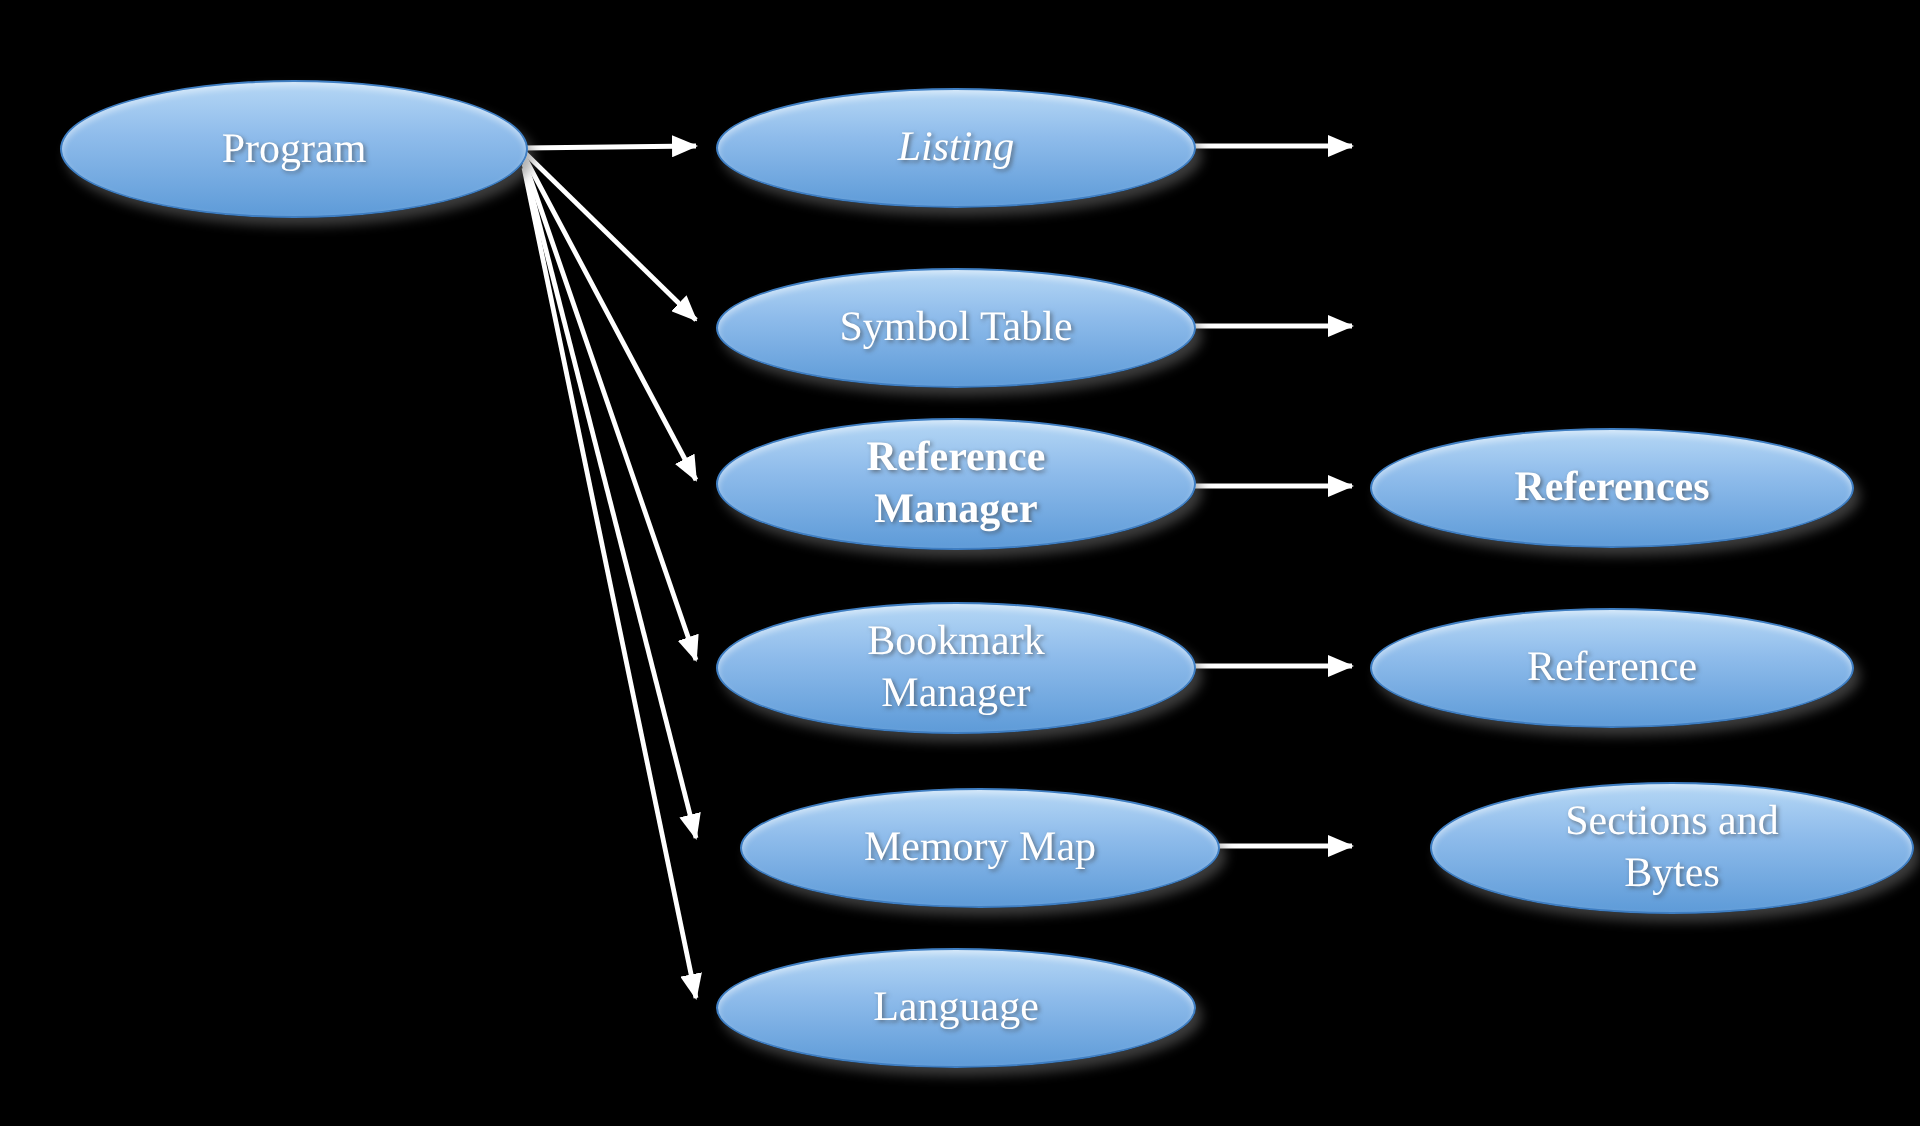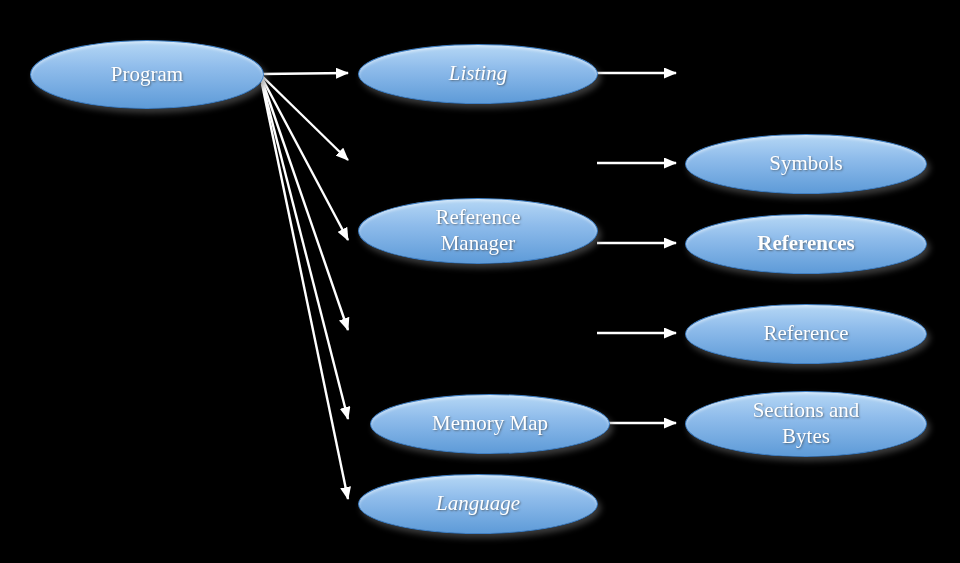--- a/index.html
+++ b/index.html
@@ -71,44 +71,47 @@
   </svg>
 
   <div class="node node-wide" style="left:30px; top:40px; width:232px; height:67px;">
     <span class="label">Program</span>
   </div>
 
   <div class="node" style="left:358px; top:44px; width:238px; height:58px;font-style:italic;">
     <span class="label">Listing</span>
   </div>
 
+  <div class="node" style="left:358px; top:134px; width:238px; height:58px;">
+    <span class="label">Symbol Table</span>
+  </div>
 
-  <div class="node" style="left:358px; top:198px; width:238px; height:64px;">
+  <div class="node" style="left:358px; top:209px; width:238px; height:64px;font-weight:bold;">
     <span class="label">Reference Manager</span>
   </div>
 
+  <div class="node" style="left:358px; top:301px; width:238px; height:64px;">
+    <span class="label">Bookmark Manager</span>
+  </div>
 
   <div class="node" style="left:370px; top:394px; width:238px; height:58px;">
     <span class="label">Memory Map</span>
   </div>
 
-  <div class="node" style="left:358px; top:474px; width:238px; height:58px;font-style:italic;">
+  <div class="node" style="left:358px; top:474px; width:238px; height:58px;">
     <span class="label">Language</span>
   </div>
 
 
-  <div class="node" style="left:685px; top:134px; width:240px; height:58px;">
-    <span class="label">Symbols</span>
-  </div>
 
   <div class="node" style="left:685px; top:214px; width:240px; height:58px;font-weight:bold;">
     <span class="label">References</span>
   </div>
 
   <div class="node" style="left:685px; top:304px; width:240px; height:58px;">
     <span class="label">Reference</span>
   </div>
 
-  <div class="node" style="left:685px; top:391px; width:240px; height:64px;">
+  <div class="node" style="left:715px; top:391px; width:240px; height:64px;">
     <span class="label">Sections and Bytes</span>
   </div>
 
 </div>
 
 </body></html>

